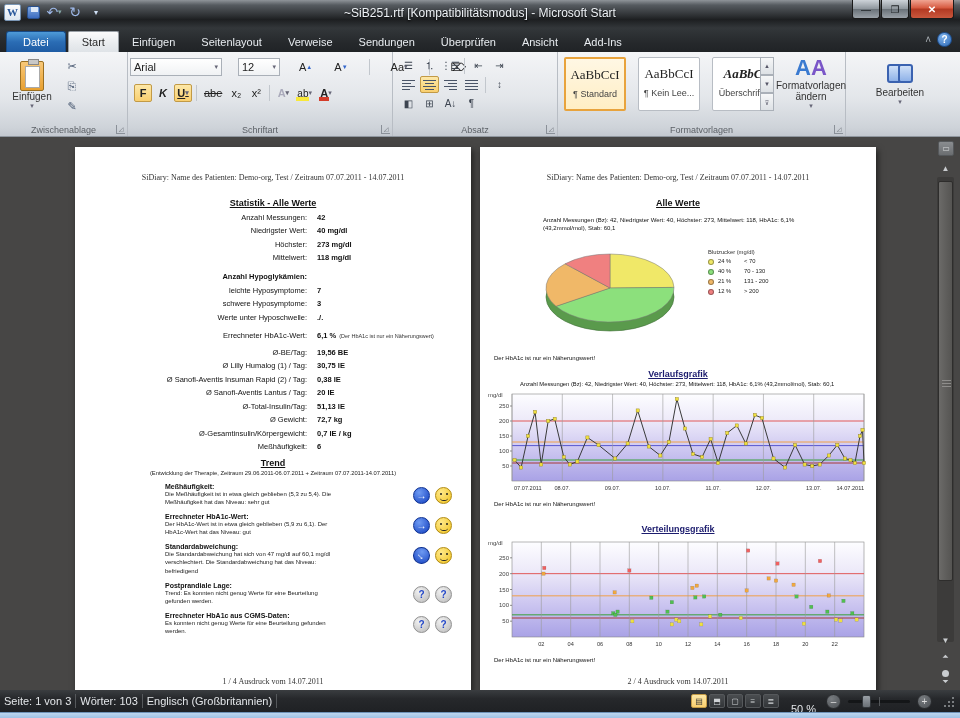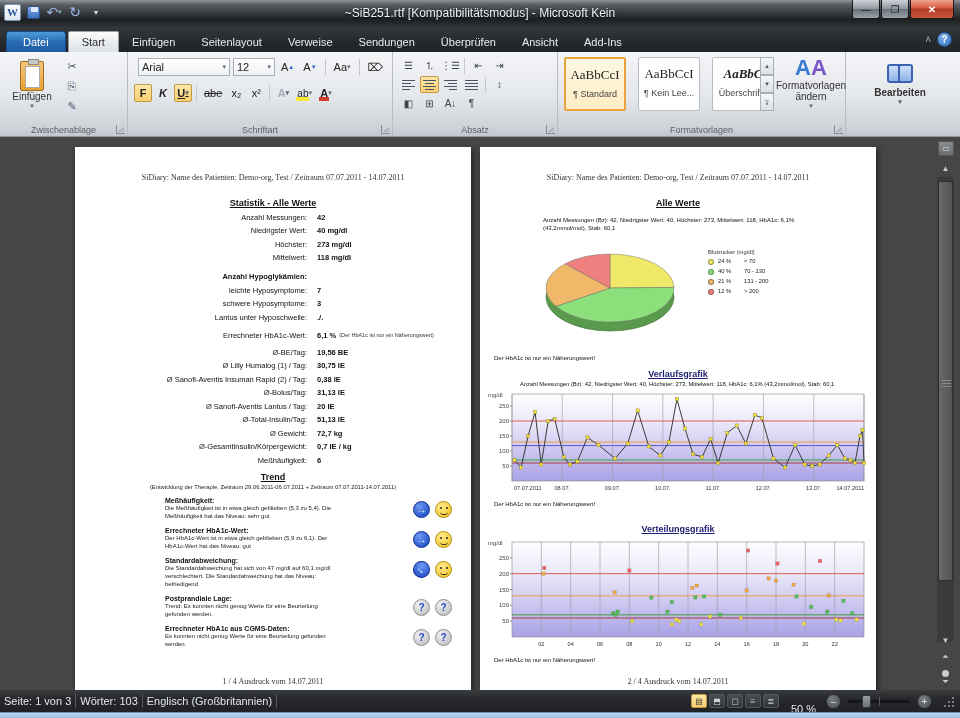--- a/index.html
+++ b/index.html
@@ -36,31 +36,31 @@
   
   #ribbon { position:absolute; left:0; top:52px; width:960px; height:85px;
     background:linear-gradient(#f4f5f7,#e3e6ea 55%, #ced3d9 90%, #c3c8cf); border-bottom:1px solid #8f969e; display:flex; }
   .rgroup { position:relative; height:100%; border-right:1px solid #b8bdc4; }
   .glabel { position:absolute; left:0; right:0; bottom:1px; text-align:center; font-size:9px; color:#5c6167; }
   .launcher { position:absolute; right:2px; bottom:2px; width:9px; height:9px; border-left:1px solid #8a9098; border-bottom:1px solid #8a9098; font-size:6px; color:#6a7077; line-height:8px; text-align:center;}
   .g-clip { width:128px; }
   .g-font { width:265px; }
   .g-par  { width:165px; }
   .g-sty  { width:288px; }
-  .g-edit { width:112px; border-right:none;font-weight:bold; }
+  .g-edit { width:112px; border-right:none; }
 
   .paste-btn { position:absolute; left:8px; top:5px; width:48px; height:62px; display:flex; flex-direction:column; align-items:center;
     border:1px solid transparent; border-radius:3px; font-size:10px; color:#333; }
   .clipboard { width:24px; height:30px; background:linear-gradient(#f8c878,#e8a030); border:1px solid #9c7020; border-radius:2px; position:relative; margin-top:3px;}
   .clipboard:before { content:""; position:absolute; left:4px; top:4px; width:13px; height:20px; background:#fff; border:1px solid #aaa;}
   .clipboard:after { content:""; position:absolute; left:7px; top:-3px; width:9px; height:4px; background:#c8c8c8; border:1px solid #888;}
   .clip-small { position:absolute; left:62px; top:6px; display:flex; flex-direction:column; gap:4px; }
   .small-ic { width:20px; height:16px; font-size:11px; color:#4a5a72; display:flex; align-items:center; justify-content:center; }
 
-  .font-row1 { position:absolute; left:10px; top:6px; display:flex; align-items:center; gap:3px;justify-content:space-between; }
+  .font-row1 { position:absolute; left:2px; top:6px; display:flex; align-items:center; gap:16px;justify-content:space-between; }
   .combo { background:linear-gradient(#fff,#f0f2f4); border:1px solid #aab0b8; font-size:11px; color:#222;
     display:flex; align-items:center; justify-content:space-between; padding:1px 3px; height:18px; }
   .combo .da { font-size:7px; color:#667; margin-left:4px; }
   .font-row2 { position:absolute; left:6px; top:32px; display:flex; align-items:center; gap:2px; }
   .fbtn { min-width:18px; height:18px; display:flex; align-items:center; justify-content:center; font-size:11px; color:#222;
     border:1px solid transparent; border-radius:2px; padding:0 2px;}
   .fbtn.on { background:linear-gradient(#fde8a8,#f9cf6f); border-color:#c29a46; }
   .fsep { width:1px; height:16px; background:#c2c7cd; margin:0 2px; }
   .hl-ab { position:relative; font-size:10px; }
   .hl-ab:after { content:""; position:absolute; left:-1px; right:-1px; bottom:-2px; height:4px; background:#f8e83a; }
@@ -92,21 +92,21 @@
   .bino:before{ left:0;} .bino:after{ right:0;}
   .dk { font-size:7px; color:#667; }
 
   
   #doc { position:absolute; left:0; top:137px; width:960px; height:553px; background:#474645; overflow:hidden; }
   .page { position:absolute; top:10px; width:396px; height:545px; background:#fff; box-shadow:2px 3px 6px rgba(0,0,0,.55); overflow:hidden; }
   #page1 { left:75px; } #page2 { left:480px; }
   .doc-header { text-align:center; font-family:"Liberation Serif",serif; font-size:8px; color:#333; margin-top:26px; }
   .doc-title { text-align:center; font-size:9px; font-weight:bold; text-decoration:underline; color:#111; margin-top:16px; }
   .doc-title.navy { color:#1c1c6e; }
-  .stat-row { display:flex; font-size:7.5px; color:#111; margin-top:4.5px; }
+  .stat-row { display:flex; font-size:7.5px; color:#111; margin-top:4.5px;align-items:center; }
   .stat-row .lab { width:232px; text-align:right; }
   .stat-row .val { margin-left:10px; font-weight:bold; }
   .stat-row .note { font-size:5.5px; font-weight:normal; color:#333; margin-left:3px; margin-top:1px;}
   .stat-head { font-weight:bold; }
   .trend-sub { text-align:center; font-size:5.8px; color:#222; margin-top:2px; }
   .trend-item { position:relative; margin:7px 0 0 90px; width:235px; }
   .trend-item h4 { font-size:7px; color:#111; }
   .trend-item p { font-size:6px; color:#222; width:178px; line-height:1.35; }
   .trend-icons { position:absolute; right:-52px; top:4px; display:flex; gap:5px; }
   .ball { width:17px; height:17px; border-radius:50%; display:flex; align-items:center; justify-content:center; font-size:10px; font-weight:bold;}
@@ -159,21 +159,21 @@
 <div id="titlebar">
   <div id="qat">
     <span class="word-logo">W</span>
     <span class="qat-btn">
         <span class="floppy"></span>
       </span>
     <span class="qat-btn undo-g">↶<span style="font-size:7px;color:#8aa">▾</span></span>
     <span class="qat-btn undo-g">↻</span>
     <span class="qat-btn" style="font-size:8px">▾</span>
   </div>
-  <div class="title-text">~SiB251.rtf [Kompatibilitätsmodus]  -  Microsoft Kein</div>
+  <div class="title-text">~SiB251.rtf [Kompatibilitätsmodus]  -  Microsoft Start</div>
   <div id="win-buttons">
     <span class="win-btn">—</span>
     <span class="win-btn">❐</span>
     <span class="win-btn win-close">✕</span>
   </div>
 </div>
 
 <div id="tabrow">
 
   <div class="rtab file">Datei</div>
@@ -386,45 +386,41 @@
     <div id="p1-hypo">
         <div class="stat-row">
           <span class="lab">leichte Hyposymptome:</span>
           <span class="val">7</span>
         </div>
         <div class="stat-row">
           <span class="lab">schwere Hyposymptome:</span>
           <span class="val">3</span>
         </div>
         <div class="stat-row">
-          <span class="lab">Lantus unter Hyposchwelle:</span>
+          <span class="lab">Werte unter Hyposchwelle:</span>
           <span class="val">./.</span>
         </div>
       </div>
     <div class="stat-row" style="margin-top:9px">
       <span class="lab">Errechneter HbA1c-Wert:</span>
       <span class="val">6,1 %</span>
       <span class="note">(Der HbA1c ist nur ein Näherungswert)</span>
     </div>
     <div id="p1-avg" style="margin-top:8px">
         <div class="stat-row">
           <span class="lab">Ø-BE/Tag:</span>
           <span class="val">19,56 BE</span>
         </div>
         <div class="stat-row">
           <span class="lab">Ø Lilly Humalog  (1) / Tag:</span>
           <span class="val">30,75 IE</span>
         </div>
         <div class="stat-row">
           <span class="lab">Ø Sanofi-Aventis  Insuman  Rapid (2) / Tag:</span>
           <span class="val">0,38 IE</span>
-        </div>
-        <div class="stat-row">
-          <span class="lab">Ø-Bolus/Tag:</span>
-          <span class="val">31,13 IE</span>
         </div>
         <div class="stat-row">
           <span class="lab">Ø Sanofi-Aventis  Lantus  /  Tag:</span>
           <span class="val">20 IE</span>
         </div>
         <div class="stat-row">
           <span class="lab">Ø-Total-Insulin/Tag:</span>
           <span class="val">51,13 IE</span>
         </div>
         <div class="stat-row">

